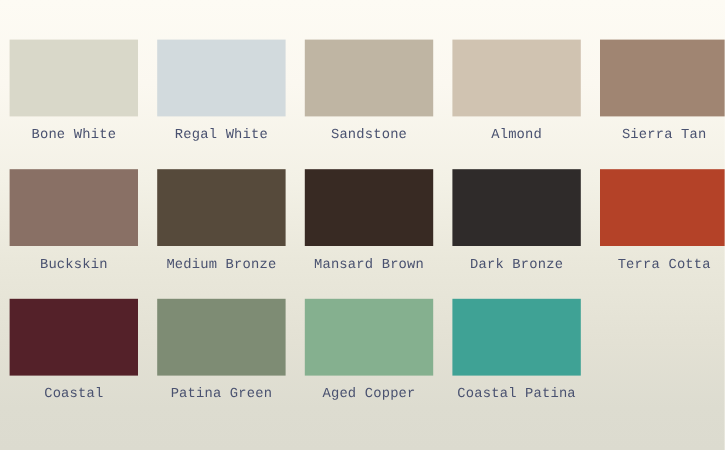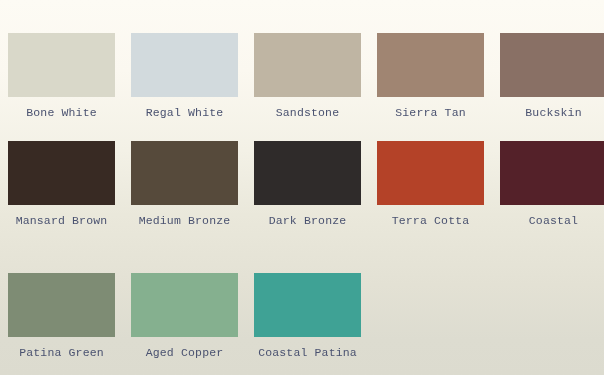--- a/index.html
+++ b/index.html
@@ -78,37 +78,41 @@
     </div>
     <div class="swatch-cell" style="height: 108px;">
       <span class="swatch-chip" style="background-color: rgb(210, 218, 221);"></span>
       <span class="swatch-label">Regal White</span>
     </div>
     <div class="swatch-cell" style="height: 96px;">
       <span class="swatch-chip" style="background-color: rgb(191, 181, 163);"></span>
       <span class="swatch-label">Sandstone</span>
     </div>
     <div class="swatch-cell" style="height: 108px;">
+      <span class="swatch-chip" style="background-color: rgb(208, 195, 177);"></span>
+      <span class="swatch-label">Almond</span>
+    </div>
+    <div class="swatch-cell" style="height: 108px;">
       <span class="swatch-chip" style="background-color: rgb(160, 133, 114);"></span>
       <span class="swatch-label">Sierra Tan</span>
     </div>
 
     <div class="swatch-cell" style="height: 108px;">
       <span class="swatch-chip" style="background-color: rgb(137, 112, 101);"></span>
       <span class="swatch-label">Buckskin</span>
     </div>
     <div class="swatch-cell" style="height: 108px;">
+      <span class="swatch-chip" style="background-color: rgb(86, 74, 59);"></span>
+      <span class="swatch-label">Medium Bronze</span>
+    </div>
+    <div class="swatch-cell" style="height: 108px;">
       <span class="swatch-chip" style="background-color: rgb(56, 42, 35);"></span>
       <span class="swatch-label">Mansard Brown</span>
     </div>
     <div class="swatch-cell" style="height: 108px;">
-      <span class="swatch-chip" style="background-color: rgb(86, 74, 59);"></span>
-      <span class="swatch-label">Medium Bronze</span>
-    </div>
-    <div class="swatch-cell" style="height: 132px;">
       <span class="swatch-chip" style="background-color: rgb(47, 43, 42);"></span>
       <span class="swatch-label">Dark Bronze</span>
     </div>
     <div class="swatch-cell" style="height: 108px;">
       <span class="swatch-chip" style="background-color: rgb(180, 66, 40);"></span>
       <span class="swatch-label">Terra Cotta</span>
     </div>
 
     <div class="swatch-cell" style="height: 108px;">
       <span class="swatch-chip" style="background-color: rgb(84, 33, 41);"></span>

